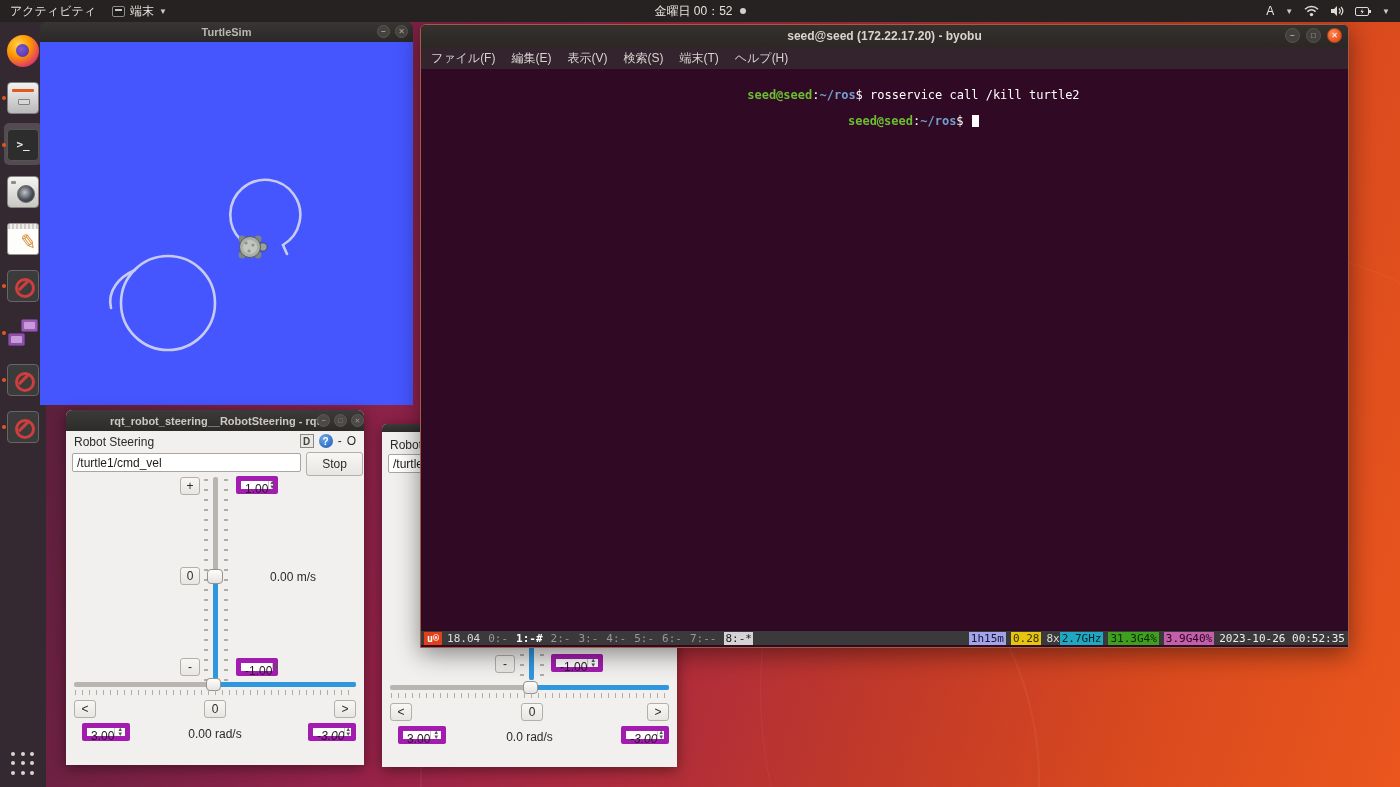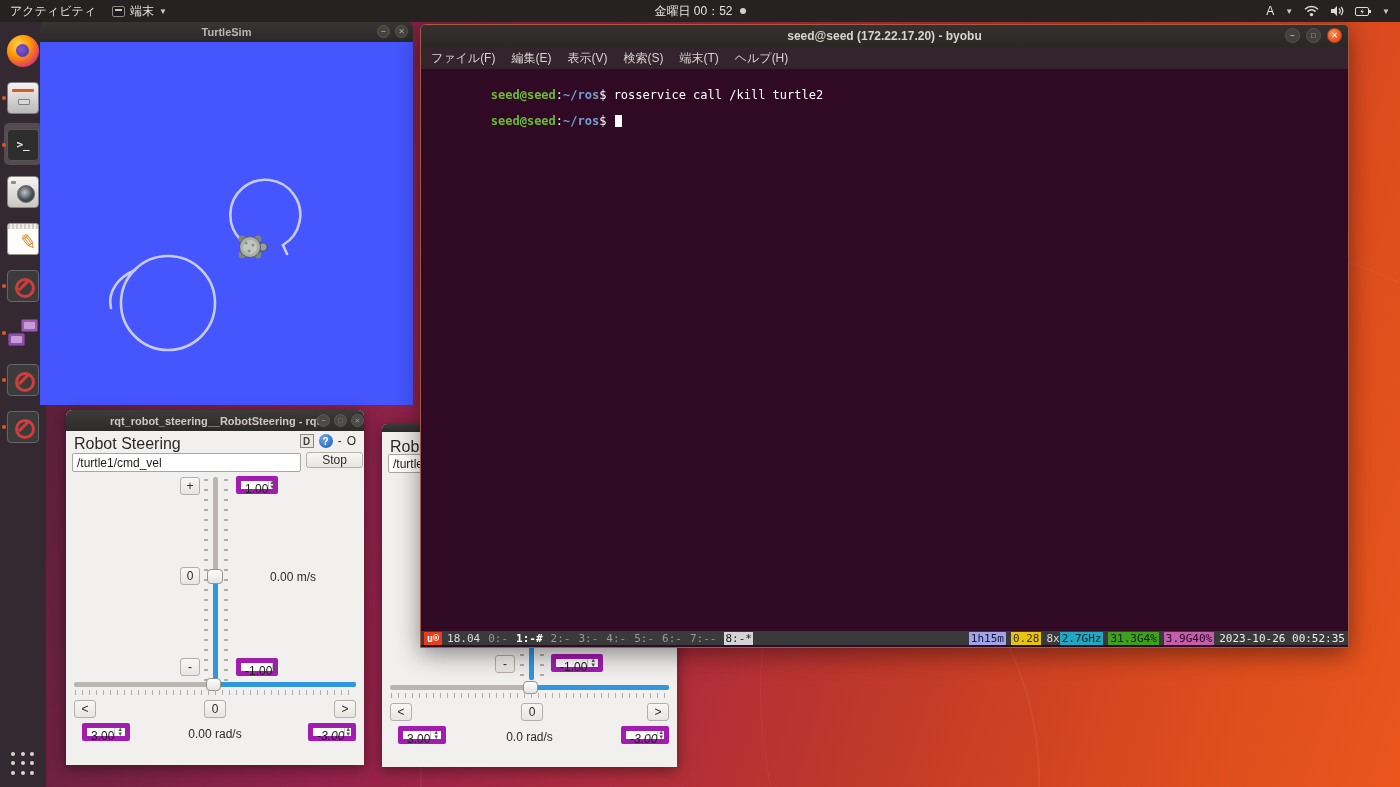--- a/index.html
+++ b/index.html
@@ -78,21 +78,21 @@
   .term-titlebar { height:22px; background:linear-gradient(#34312e,#2a2725); border-radius:5px 5px 0 0;
     display:flex; align-items:center; justify-content:center; position:relative;
     color:#d9d5cd; font-size:12px; font-weight:bold; }
   .term-btns { position:absolute; right:6px; top:3px; display:flex; gap:6px; }
   .term-btns .winbtn { width:15px; height:15px; background:#423f3c; border:1px solid #57534e; color:#b4b0aa; }
   .term-btns .close { background:radial-gradient(circle at 35% 30%,#ff8a50,#e95420 70%); border-color:#c4431a; color:#fff; }
   .term-menubar { height:22px; background:#33242d; display:flex; align-items:center; padding-left:10px;
     color:#d8d4cf; font-size:12px; }
   .term-menubar .mitem { margin-right:16px; }
   .term-body { position:absolute; left:0; right:0; top:44px; bottom:0; background:#300a24;
-    font-family:"DejaVu Sans Mono",monospace; font-size:12px; color:#ffffff; padding:7px 12px; }
+    font-family:"DejaVu Sans Mono",monospace; font-size:12px; color:#ffffff; padding:7px 24px;text-align:center; }
   .tline { height:13px; line-height:13px; white-space:pre; }
   .p-user { color:#6abe30; font-weight:bold; }
   .p-path { color:#729fcf; font-weight:bold; }
   .cursor { display:inline-block; width:7px; height:12px; background:#ffffff; vertical-align:-2px; margin-left:1px; }
 
   .byobu { position:absolute; left:0; right:0; bottom:2px; height:14px; background:#3a3a3a;
     display:flex; align-items:center; font-family:"DejaVu Sans Mono",monospace; font-size:11px; color:#999; padding:0 3px; }
   .by-logo { background:#e0411a; color:#fff; font-weight:bold; padding:0 3px; margin-right:5px; font-size:10px; height:13px; display:flex; align-items:center; }
   .by-ver { color:#ddd; margin-right:4px; }
   .bwin { margin:0 4px; }
@@ -116,34 +116,34 @@
     display:flex; align-items:center; justify-content:center; position:relative; overflow:hidden;
     color:#ccc8c3; font-size:11px; font-weight:bold; white-space:nowrap; }
   .rqt-titlebar-thin { height:8px; background:linear-gradient(#3d3b39,#2d2b29); border-radius:5px 5px 0 0; }
   .rqt-btns { position:absolute; right:0px; top:4px; display:flex; gap:4px; }
   .rqt-btns .winbtn { width:13px; height:13px; background:#4c4947; border:1px solid #5c5956; color:#989younger490; color:#98948f; font-size:7px; }
   .rqt-body { position:absolute; left:0; right:0; bottom:0; }
   .win-rqt1 .rqt-body { top:21px; }
   .win-rqt2 .rqt-body { top:8px; }
   .rqt-body > * { position:absolute; }
 
-  .plugin-title { left:8px; top:4px; font-size:16px; color:#2c2a27; }
+  .plugin-title { left:8px; top:4px; font-size:12px; color:#2c2a27; }
   .win-rqt2 .plugin-title { top:6px; }
   .corner-cluster { right:8px; top:3px; display:flex; align-items:center; gap:5px; }
   .cc-d { width:14px; height:14px; border:1px solid #8a8782; background:#e9e7e3; font-size:10px; font-weight:bold; color:#444;
     display:flex; align-items:center; justify-content:center; }
   .cc-help { width:14px; height:14px; border-radius:50%; background:radial-gradient(circle at 35% 30%,#6ea6e8,#2d6cc0 75%); color:#fff;
     font-size:10px; font-weight:bold; display:flex; align-items:center; justify-content:center; }
   .cc-txt { font-size:12px; color:#2c2a27; }
 
   .topic-input { left:6px; top:22px; width:229px; height:19px; border:1px solid #a9a5a0; background:#fff;
     font-family:"Liberation Sans",sans-serif; font-size:12px; color:#1e1c1a; padding:0 4px; border-radius:2px; }
   .pbtn { background:linear-gradient(#f8f7f5,#e8e6e2); border:1px solid #b3afa9; border-radius:3px;
     font-size:12px; color:#2d2b28; display:flex; align-items:center; justify-content:center; }
-  .stop-btn { left:240px; top:21px; width:57px; height:16px; }
+  .stop-btn { left:240px; top:21px; width:57px; height:24px; }
 
   .btn-plus { left:114px; top:46px; width:20px; height:18px; }
   .btn-zero-v { left:114px; top:136px; width:20px; height:18px; }
   .btn-minus { left:114px; top:227px; width:20px; height:18px; }
 
   .spin { background:#fff; border:5px solid #a21caf; border-radius:2px; display:flex; height:18px;margin-left:8px; }
   .spin-val { flex:1; font-size:12px; color:#1e1c1a; padding:1px 0 0 4px; }
   .spin-arrows { width:13px; border-left:1px solid #c9c6c1; display:flex; flex-direction:column; align-items:center; justify-content:center; color:#555; }
   .spin-arrows span { font-size:6px; line-height:5px; }
   .spin-lmax { left:162px; top:45px; width:42px; }

